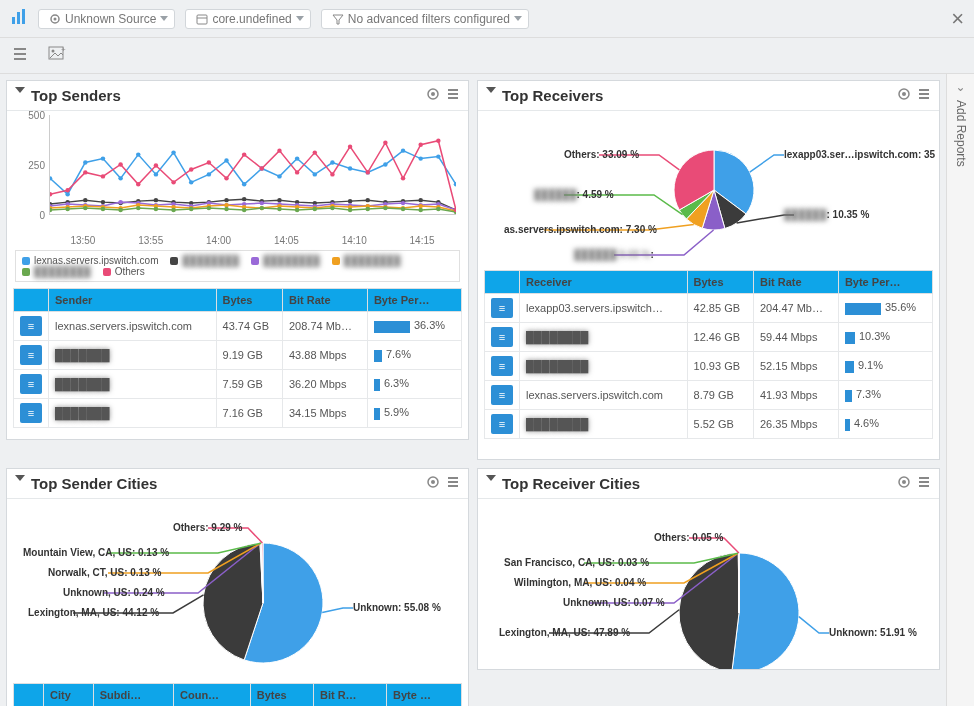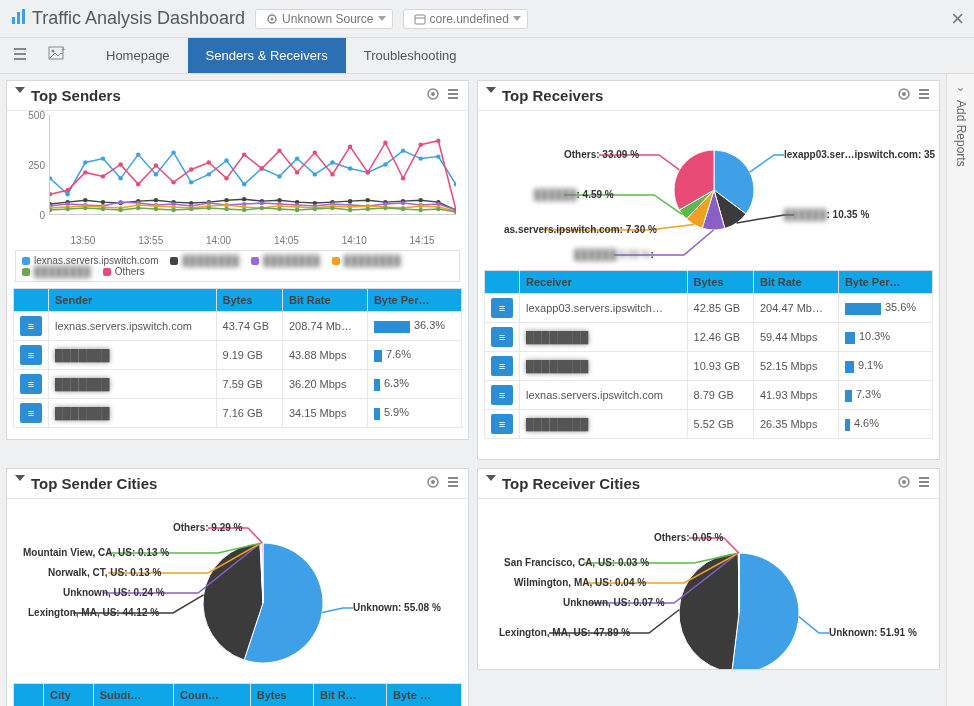--- a/index.html
+++ b/index.html
@@ -46,61 +46,62 @@
 <body>
 
 <div class="topbar">
   <span>
     <svg width="18" height="18">
         <rect x="2" y="9" width="3" height="7" fill="#3fa0e8"></rect>
         <rect x="7" y="4" width="3" height="12" fill="#3fa0e8"></rect>
         <rect x="12" y="1" width="3" height="15" fill="#3fa0e8"></rect>
       </svg>
   </span>
-  <span class="title">Traffic Analysis Dashboard</span>
   <span class="dropdown">
     <svg width="12" height="12">
         <circle cx="6" cy="6" r="4" fill="none" stroke="#888" stroke-width="1.5"></circle>
         <circle cx="6" cy="6" r="1.5" fill="#888"></circle>
       </svg>
     <span style="margin-left:4px">Unknown Source</span>
       <span class="chev"></span>
   </span>
   <span class="dropdown">
     <svg width="12" height="12">
         <rect x="1" y="2" width="10" height="9" rx="1" fill="none" stroke="#888"></rect>
         <line x1="1" y1="5" x2="11" y2="5" stroke="#888"></line>
       </svg>
     <span style="margin-left:4px">core.undefined</span>
       <span class="chev"></span>
   </span>
+  <span class="dropdown">
+    <svg width="12" height="12">
+        <path d="M1 2 L11 2 L7 7 L7 11 L5 11 L5 7 Z" fill="none" stroke="#888"></path>
+      </svg>
+    <span style="margin-left:4px">No advanced filters configured</span>
+      <span class="chev"></span>
+  </span>
   <span class="close-x">×</span>
 </div>
 
 <div class="tabbar">
   <span class="icon-btn">
     <svg width="16" height="14">
         <line x1="0" y1="2" x2="12" y2="2" stroke="#888" stroke-width="2"></line>
         <line x1="0" y1="7" x2="12" y2="7" stroke="#888" stroke-width="2"></line>
         <line x1="0" y1="12" x2="12" y2="12" stroke="#888" stroke-width="2"></line>
       </svg>
   </span>
   <span class="icon-btn">
     <svg width="18" height="16">
         <rect x="1" y="1" width="14" height="12" fill="none" stroke="#888"></rect>
         <circle cx="5" cy="5" r="1.5" fill="#888"></circle>
         <path d="M2 12 L7 7 L10 10 L13 7 L15 9" fill="none" stroke="#888"></path>
         <text x="13" y="6" font-size="8" fill="#888">+</text>
       </svg>
   </span>
-  <div class="tabs">
-    <div class="tab">Homepage</div>
-    <div class="tab active">Senders &amp; Receivers</div>
-    <div class="tab">Troubleshooting</div>
-  </div>
 </div>
 
 <div class="main">
 <div class="content">
 
 <div class="panel" style="grid-row:span 1; height:360px;">
   <div class="panel-head">
     <span class="caret"></span>
     <h3>Top Senders</h3>
     <span class="spacer"></span>

